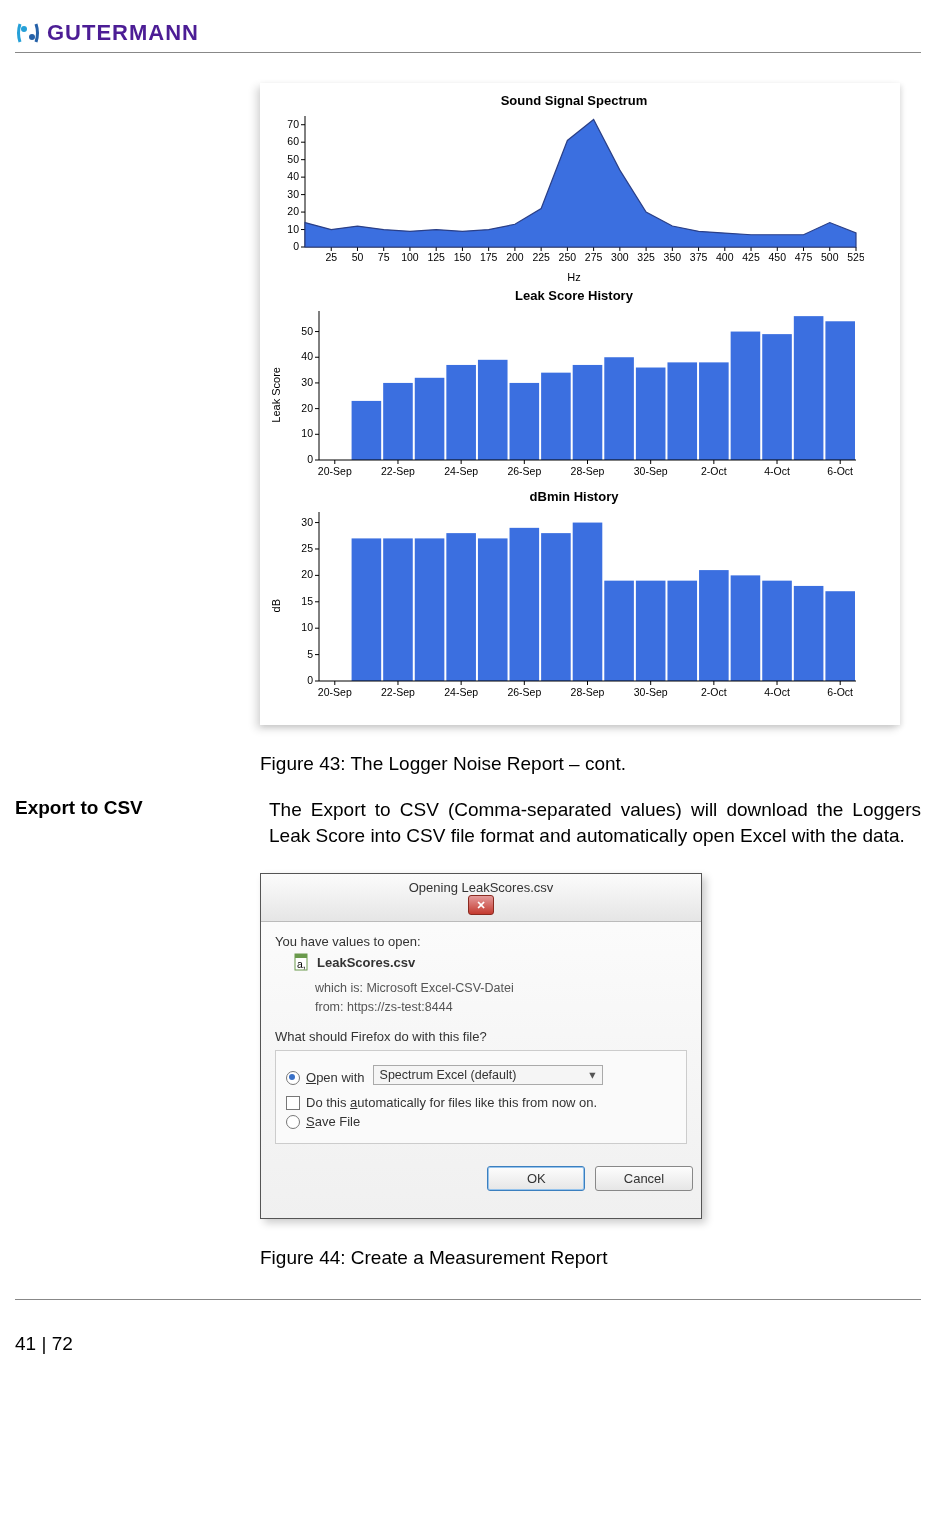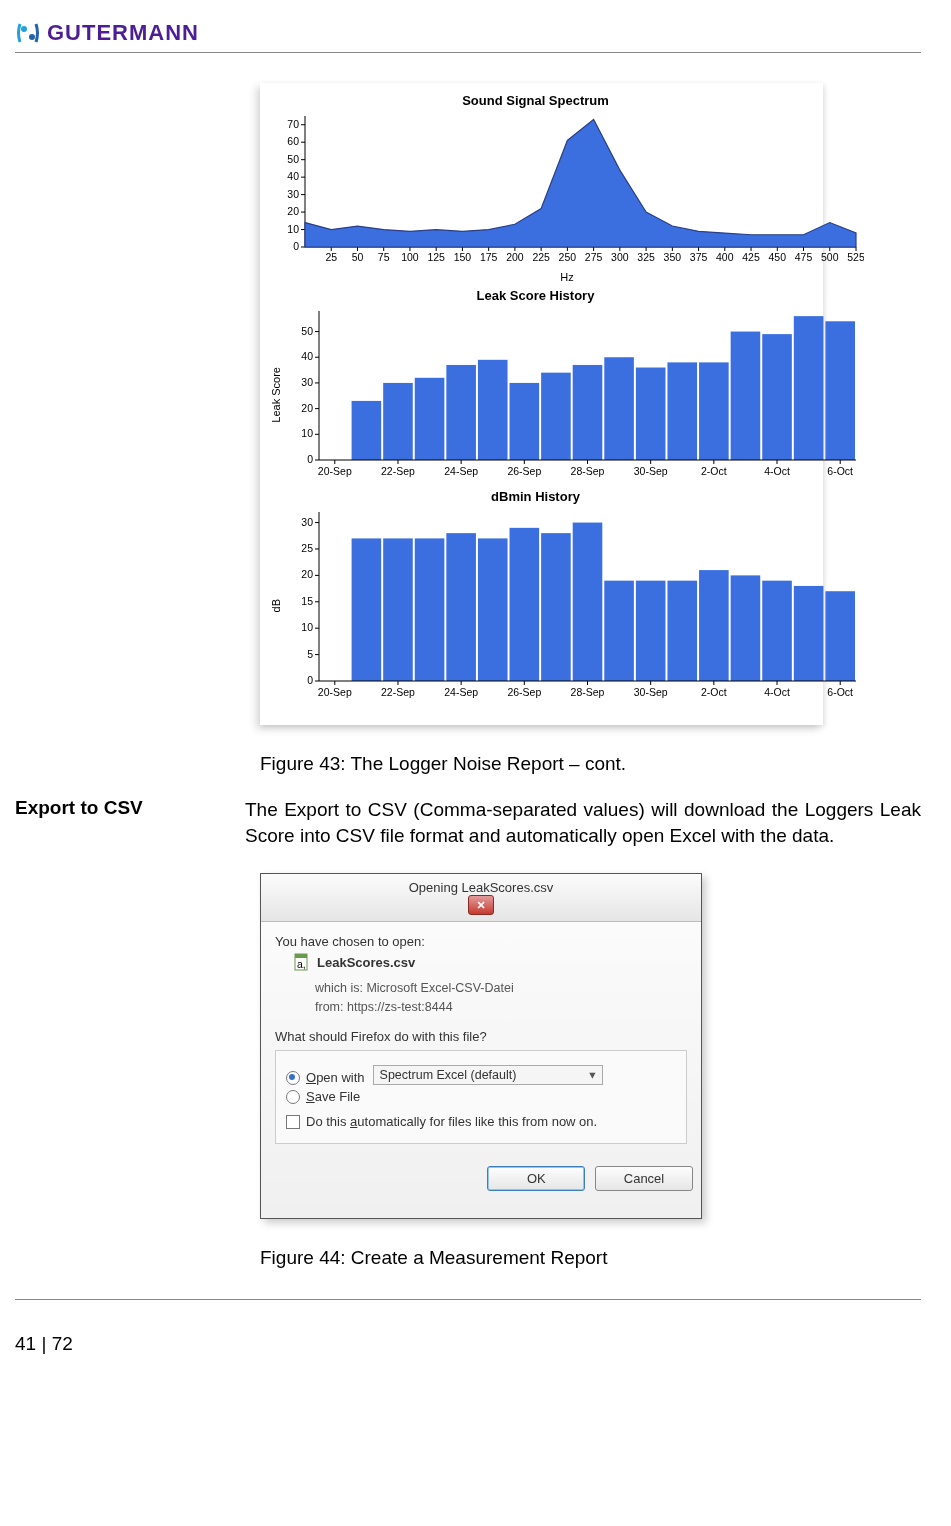--- a/index.html
+++ b/index.html
@@ -24,21 +24,21 @@
   .logo {
     display: flex;
     align-items: center;
     font-weight: 700;
     letter-spacing: 1px;
     color: #4c1d95;
     font-size: 22px;
   }
   .logo svg { margin-right: 6px; }
   .chart-container {
-    width: 563px;
+    width: 640px;
     margin-left: 245px;
     box-shadow: -4px 4px 8px rgba(0,0,0,0.15), 2px 2px 5px rgba(0,0,0,0.1);
     background:#fff;
     padding: 8px 22px 15px 10px;
     box-sizing: border-box;
   }
   .chart-block { margin-bottom: 5px; }
   .chart-title {
     text-align: center;
     font-size: 13px;
@@ -54,21 +54,21 @@
     margin-right: 2px;
   }
   .x-axis-label { text-align:center; font-size:11px; margin-top:2px;}
   svg text { font-size: 10.5px; font-family: Arial; fill:#000; }
   .caption {
     font-size: 19px;
     text-align: left;
     margin: 28px 0 22px 245px;
     width: 640px;
   }
-  .body-row { display:flex; margin-top:0;}
+  .body-row { display:flex; margin-top:0;gap:24px;}
   .margin-h {
     width: 230px;
     font-weight: 700;
     font-size: 19px;
     flex-shrink:0;
   }
   .body-text {
     flex:1;
     font-size: 19px;
     line-height: 1.35;
@@ -367,21 +367,21 @@
     <div class="margin-h">Export to CSV</div>
     <div class="body-text">The Export to CSV (Comma-separated values) will download the Loggers Leak Score into CSV file format and automatically open Excel with the data.</div>
   </div>
 
   <div class="dialog">
     <div class="dlg-title">
       <span>Opening LeakScores.csv</span>
       <span class="dlg-close">✕</span>
     </div>
     <div class="dlg-body">
-      <div>You have chosen to open:</div>
+      <div>You have values to open:</div>
       <div class="dlg-file-row">
         <svg width="18" height="18" viewBox="0 0 18 18">
           <rect x="2" y="1" width="12" height="16" fill="#fff" stroke="#6a9a4c"></rect>
           <rect x="2" y="1" width="12" height="4" fill="#6a9a4c"></rect>
           <text x="4" y="15" font-size="6" fill="#3a7a26">a,</text>
         </svg>
         <b>LeakScores.csv</b>
       </div>
       <div class="dlg-sub">
         <span>which is:</span>
@@ -389,28 +389,28 @@
         <span>from:</span>
         <span>https://zs-test:8444</span>
       </div>
       <div class="dlg-q">What should Firefox do with this file?</div>
       <div class="dlg-opts">
         <div class="dlg-opt-row">
           <span class="dlg-radio checked"></span>
           <span><u>O</u>pen with</span>
           <span class="dlg-select">Spectrum Excel (default)</span>
         </div>
+        <div class="dlg-opt-row" style="margin-top:10px;">
+          <span class="dlg-check"></span>
+          <span>Do this <u>a</u>utomatically for files like this from now on.</span>
+        </div>
         <div class="dlg-opt-row">
           <span class="dlg-radio"></span>
           <span><u>S</u>ave File</span>
         </div>
-        <div class="dlg-opt-row" style="margin-top:10px;">
-          <span class="dlg-check"></span>
-          <span>Do this <u>a</u>utomatically for files like this from now on.</span>
-        </div>
       </div>
     </div>
     <div class="dlg-buttons">
       <span class="dlg-btn primary">OK</span>
       <span class="dlg-btn">Cancel</span>
     </div>
   </div>
 
   <div class="caption">Figure 44: Create a Measurement Report</div>
 

